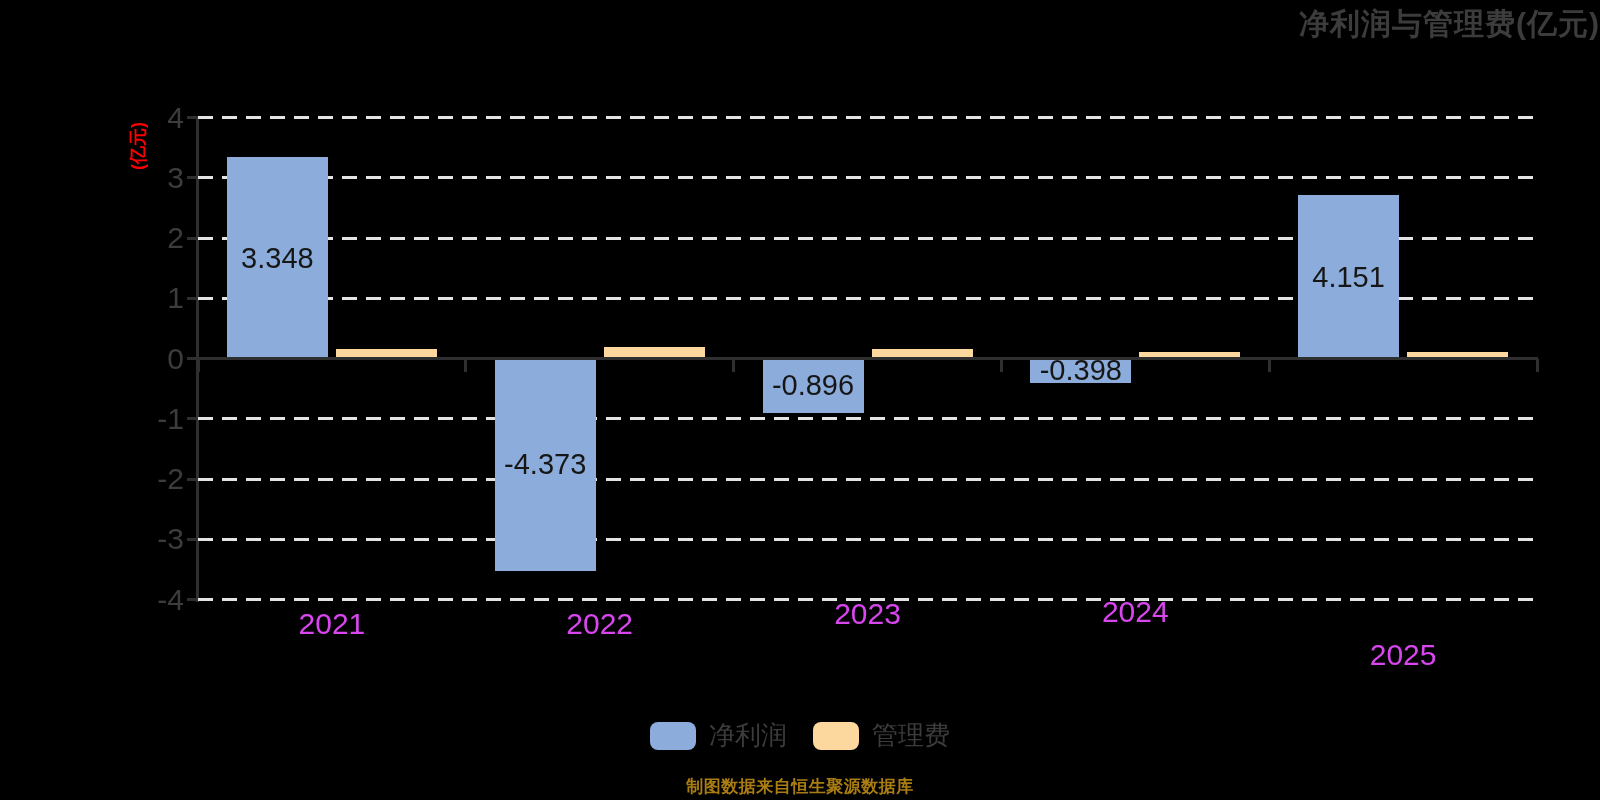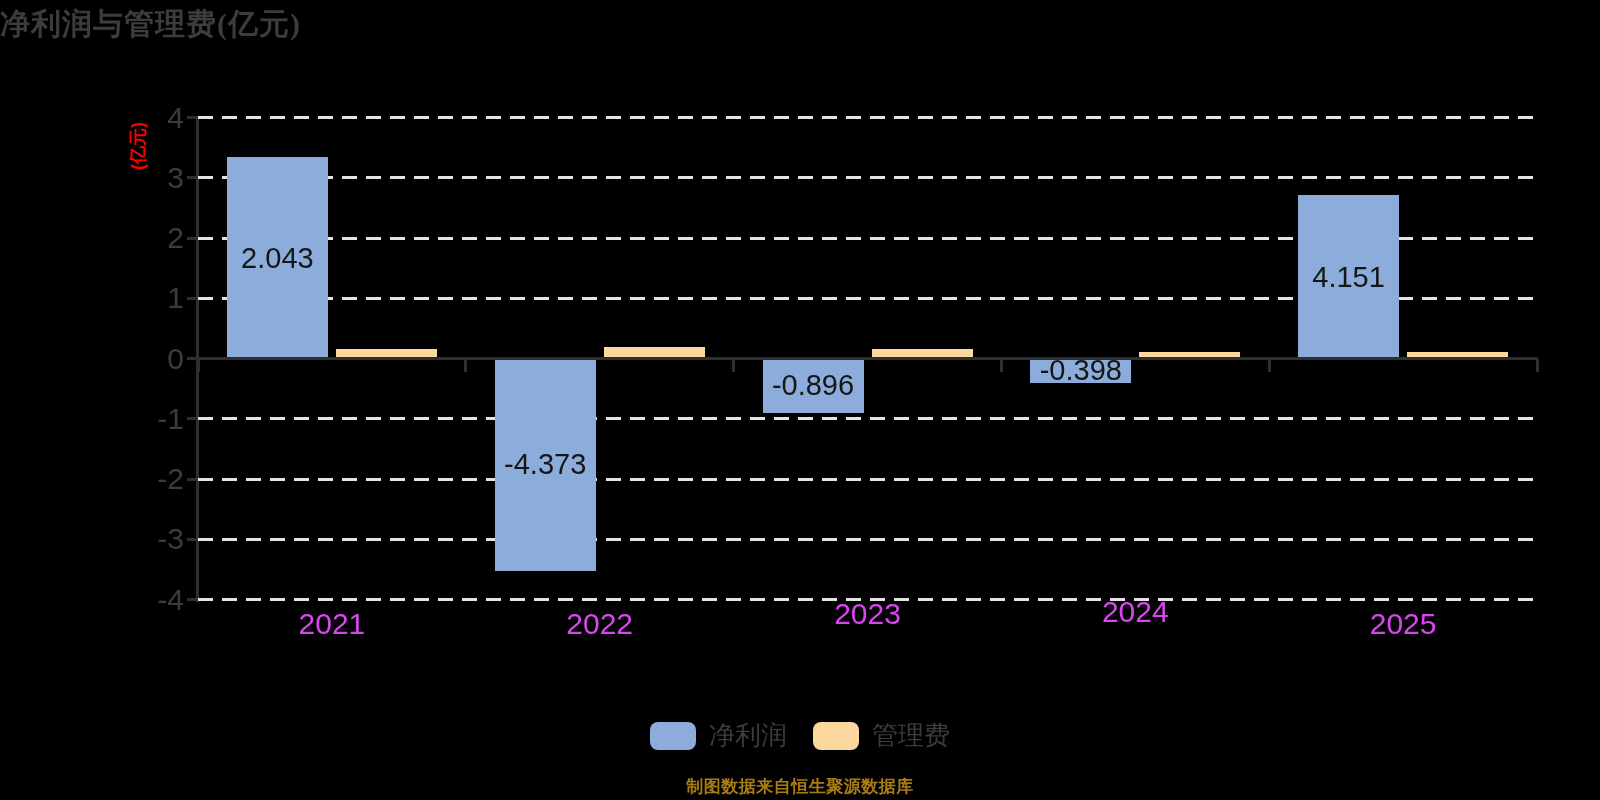--- a/index.html
+++ b/index.html
@@ -2,22 +2,22 @@
 <html><head>
 <meta charset="utf-8">
 <style>
   html,body{margin:0;padding:0;background:#000;}
   #canvas{
     position:relative;width:1600px;height:800px;background:#000;overflow:hidden;
     font-family:"Liberation Sans","DejaVu Sans",sans-serif;
   }
   .abs{position:absolute;}
   #chart-title{
-    left:0;right:0;top:4px;text-align:left;
-    font-size:30px;font-weight:bold;color:#3C3C3C;letter-spacing:1px;font-family:Liberation Serif, serif;
+    left:0;right:0;top:4px;text-align:right;
+    font-size:30px;font-weight:bold;color:#3C3C3C;letter-spacing:1px;
   }
   #y-unit-wrap{left:138px;top:146px;width:0;height:0;}
   #y-unit{
     position:absolute;transform:translate(-50%,-50%) rotate(-90deg);
     white-space:nowrap;font-size:18px;font-weight:bold;
   }
   .gridline{height:3px;background:repeating-linear-gradient(90deg,#E3E3E3 0 15px,transparent 15px 24px);}
   .axis-line{background:#2F2F2F;}
   #y-axis-line{left:196px;top:118px;width:3px;height:484px;}
   #x-axis-line{left:198px;top:357px;width:1340px;height:3px;z-index:5;}
@@ -82,23 +82,23 @@
       <div class="abs xtick" style="left: 196.5px; top: 358.5px;"></div>
       <div class="abs xtick" style="left: 464.3px; top: 358.5px;"></div>
       <div class="abs xtick" style="left: 732.1px; top: 358.5px;"></div>
       <div class="abs xtick" style="left: 999.9px; top: 358.5px;"></div>
       <div class="abs xtick" style="left: 1267.7px; top: 358.5px;"></div>
       <div class="abs xtick" style="left: 1535.5px; top: 358.5px;"></div>
       <div class="abs xlab" style="left: 331.9px; top: 607px;">2021</div>
       <div class="abs xlab" style="left: 599.7px; top: 607px;">2022</div>
       <div class="abs xlab" style="left: 867.5px; top: 597px;">2023</div>
       <div class="abs xlab" style="left: 1135.3px; top: 595px;">2024</div>
-      <div class="abs xlab" style="left: 1403.1px; top: 607px;">2025</div>
+      <div class="abs xlab" style="left: 1403.1px; top: 638px;">2025</div>
       <div class="abs bar" style="left: 226.9px; top: 156.783px; width: 101px; height: 201.717px; background: rgb(140, 173, 219);"></div>
-      <div class="abs bar-label" style="left: 277.4px; top: 242.642px;">2.043</div>
+      <div class="abs bar-label" style="left: 277.4px; top: 242.642px;">3.348</div>
       <div class="abs bar" style="left: 494.7px; top: 359.5px; width: 101px; height: 211.417px; background: rgb(140, 173, 219);"></div>
       <div class="abs bar-label" style="left: 545.2px; top: 449.209px;">-4.373</div>
       <div class="abs bar" style="left: 762.5px; top: 359.5px; width: 101px; height: 53.984px; background: rgb(140, 173, 219);"></div>
       <div class="abs bar-label" style="left: 813px; top: 370.492px; text-align: center;">-0.896</div>
       <div class="abs bar" style="left: 1030.3px; top: 359.5px; width: 101px; height: 23.9795px; background: rgb(140, 173, 219);"></div>
       <div class="abs bar-label" style="left: 1080.8px; top: 355.49px;">-0.398</div>
       <div class="abs bar" style="left: 1298.1px; top: 194.68px; width: 101px; height: 163.82px; background: rgb(140, 173, 219);"></div>
       <div class="abs bar-label" style="left: 1348.6px; top: 261.59px;">4.151</div>
       <div class="abs bar" style="left: 335.9px; top: 348.86px; width: 101px; height: 9.64px; background: rgb(253, 216, 158);"></div>
       <div class="abs bar" style="left: 603.7px; top: 347.053px; width: 101px; height: 11.4475px; background: rgb(253, 216, 158);"></div>

